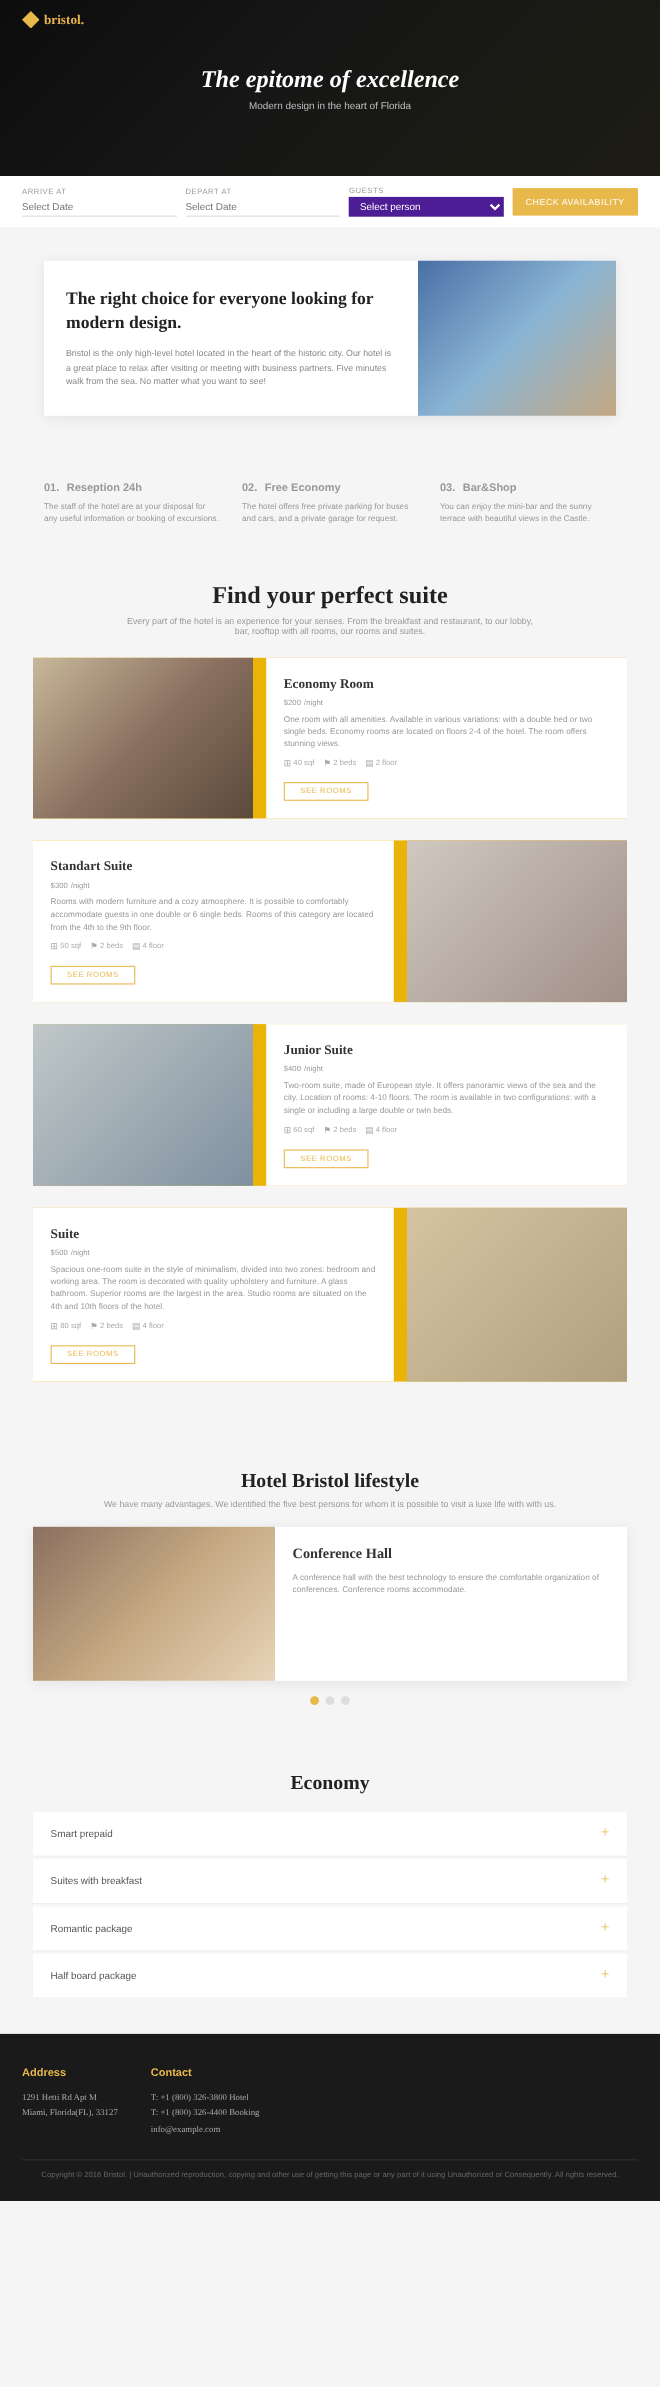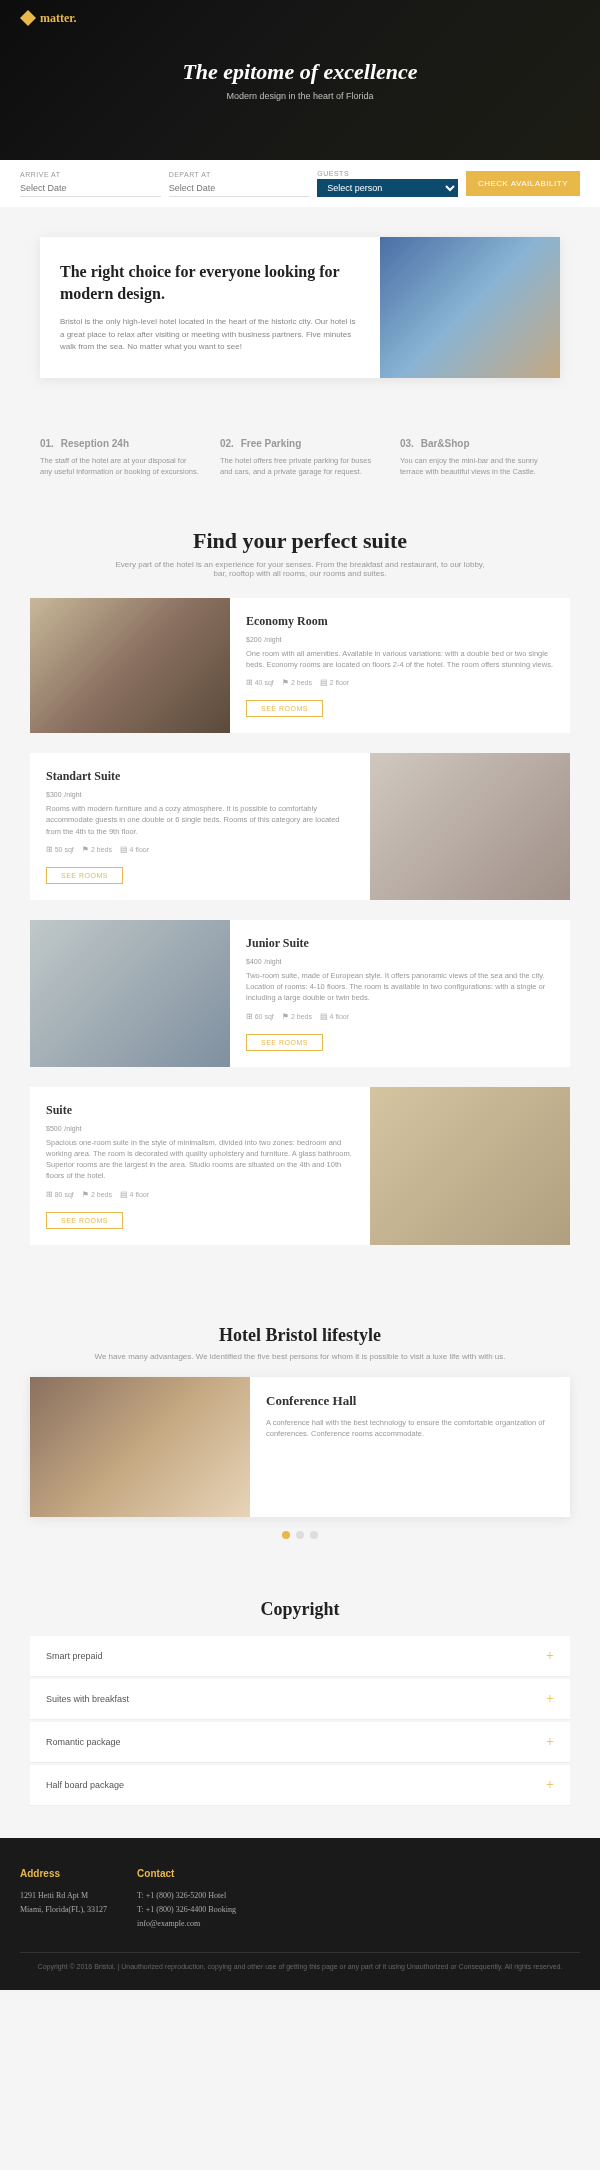--- a/index.html
+++ b/index.html
@@ -97,21 +97,21 @@
       border: none;
       padding: 8px 12px;
       font-size: 8px;
       font-family: Arial, sans-serif;
       text-transform: uppercase;
       letter-spacing: 0.5px;
       cursor: pointer;
       white-space: nowrap;
     }
     .select-person {
-      background: #0c4a6e;
+      background: #4c1d95;
       color: #fff;
       border: none;
       padding: 3px 6px;
       font-size: 9px;
       font-family: Arial, sans-serif;
     }
 
     
     .about-section {
       background: #f5f5f5;
@@ -197,21 +197,21 @@
       font-size: 8px;
       color: #999;
       font-family: Arial, sans-serif;
       max-width: 380px;
       margin: 0 auto;
     }
 
     
     .room-card {
       display: flex;
-      gap: 0;
+      gap: 12px;
       margin-bottom: 20px;
       max-width: 540px;
       margin-left: auto;
       margin-right: auto;
       background: #eab308;
     }
     .room-card.reverse { flex-direction: row-reverse; }
     .room-image {
       width: 200px;
       flex-shrink: 0;
@@ -418,21 +418,21 @@
       font-family: Arial, sans-serif;
       text-align: center;
     }
   </style>
 </head>
 <body>
 
 <div class="hero">
   <div class="hero-logo">
     <div class="hero-logo-icon"></div>
-    <span>matter.</span>
+    <span>bristol.</span>
   </div>
   <h1 class="hero-title">The epitome of excellence</h1>
   <p class="hero-subtitle">Modern design in the heart of Florida</p>
 </div>
 
 <div class="booking-bar">
   <div class="booking-field">
     <label>ARRIVE AT</label>
     <input type="text" placeholder="Select Date" style="">
   </div>
@@ -464,21 +464,21 @@
     <div class="feature-item">
       <h3>
         <span>01.</span>
         <span>Reseption 24h</span>
       </h3>
       <p>The staff of the hotel are at your disposal for any useful information or booking of excursions.</p>
     </div>
     <div class="feature-item">
       <h3>
         <span>02.</span>
-        <span>Free Parking</span>
+        <span>Free Economy</span>
       </h3>
       <p>The hotel offers free private parking for buses and cars, and a private garage for request.</p>
     </div>
     <div class="feature-item">
       <h3>
         <span>03.</span>
         <span>Bar&amp;Shop</span>
       </h3>
       <p>You can enjoy the mini-bar and the sunny terrace with beautiful views in the Castle.</p>
     </div>
@@ -614,21 +614,21 @@
   </div>
   <div class="lifestyle-dots">
     <div class="dot active"></div>
     <div class="dot"></div>
     <div class="dot"></div>
   </div>
 </div>
 
 <div class="packages-section">
   <div class="packages-header">
-    <h2>Copyright</h2>
+    <h2>Economy</h2>
   </div>
   <div class="package-item">
     <span class="package-name">Smart prepaid</span>
     <span class="package-icon">+</span>
   </div>
   <div class="package-item">
     <span class="package-name">Suites with breakfast</span>
     <span class="package-icon">+</span>
   </div>
   <div class="package-item">
@@ -643,21 +643,21 @@
 
 <div class="footer">
   <div class="footer-grid">
     <div class="footer-col">
       <h4>Address</h4>
       <p>1291 Hetti Rd Apt M</p>
       <p>Miami, Florida(FL), 33127</p>
     </div>
     <div class="footer-col">
       <h4>Contact</h4>
-      <p>T: +1 (800) 326-5200 Hotel</p>
+      <p>T: +1 (800) 326-3800 Hotel</p>
       <p>T: +1 (800) 326-4400 Booking</p>
       <a href="#">info@example.com</a>
     </div>
   </div>
   <div class="footer-bottom">
     <p>Copyright © 2016 Bristol. | Unauthorized reproduction, copying and other use of getting this page or any part of it using Unauthorized or Consequently. All rights reserved.</p>
   </div>
 </div>
 
 </body></html>

